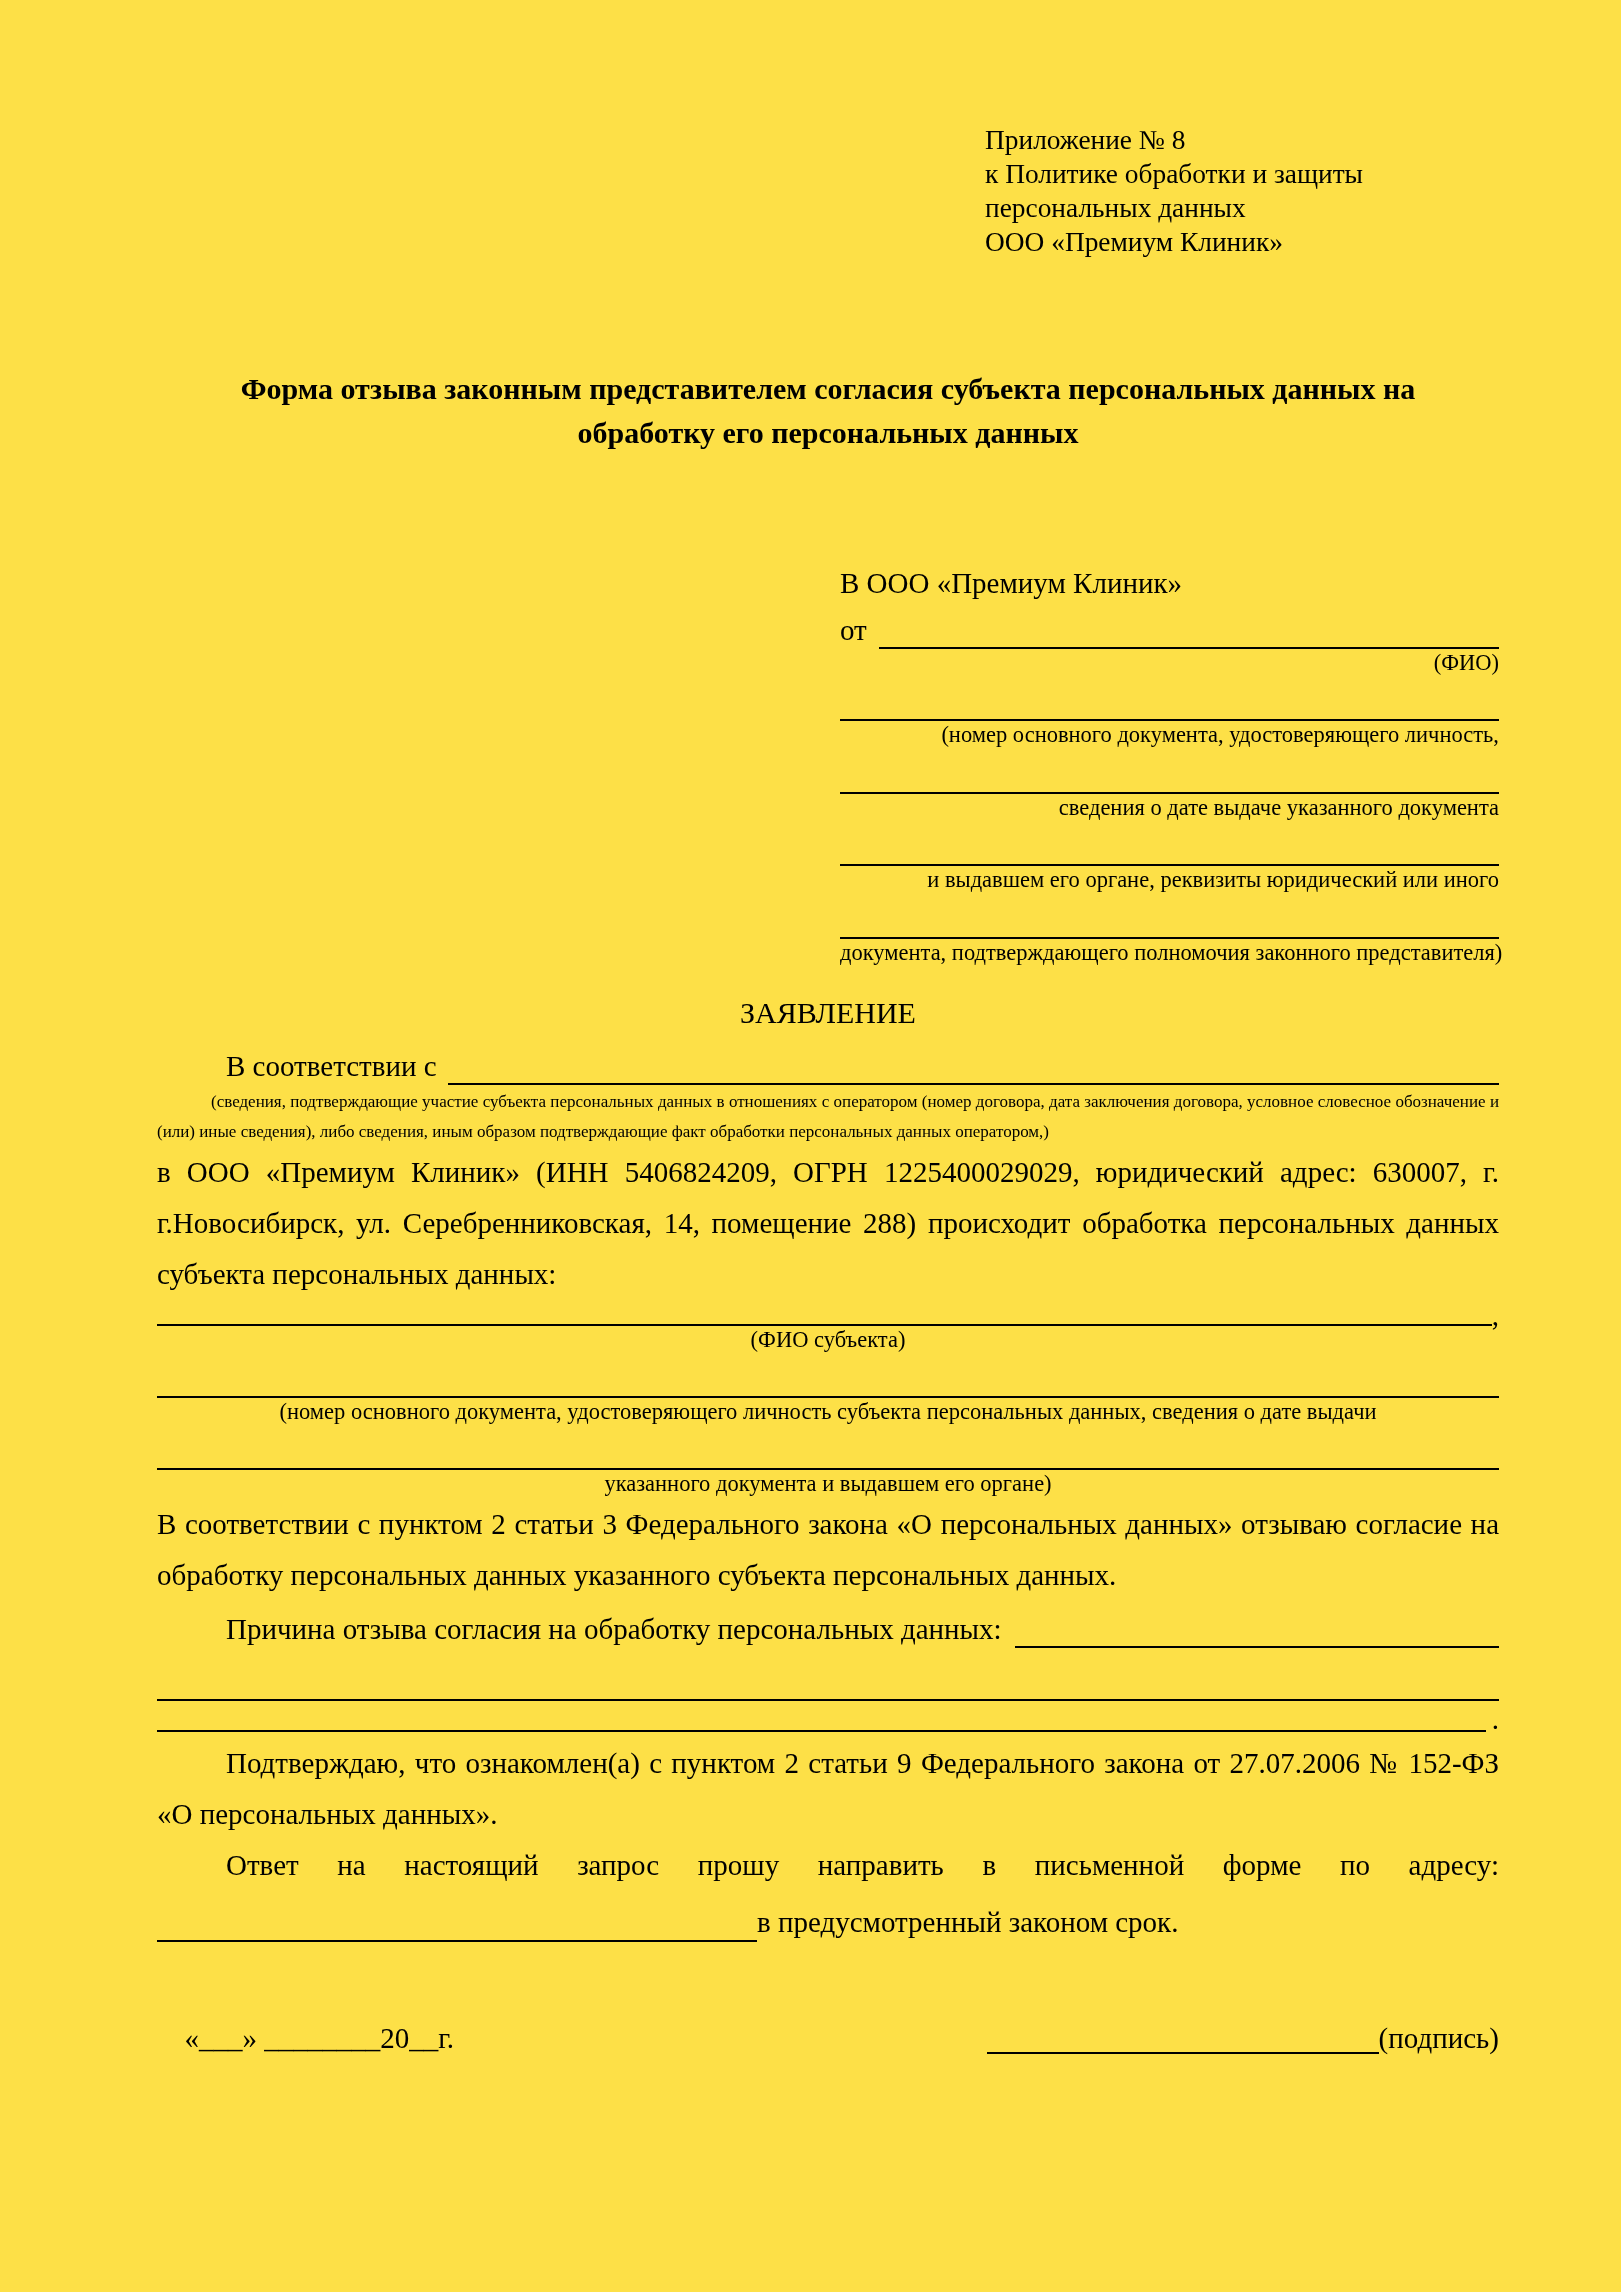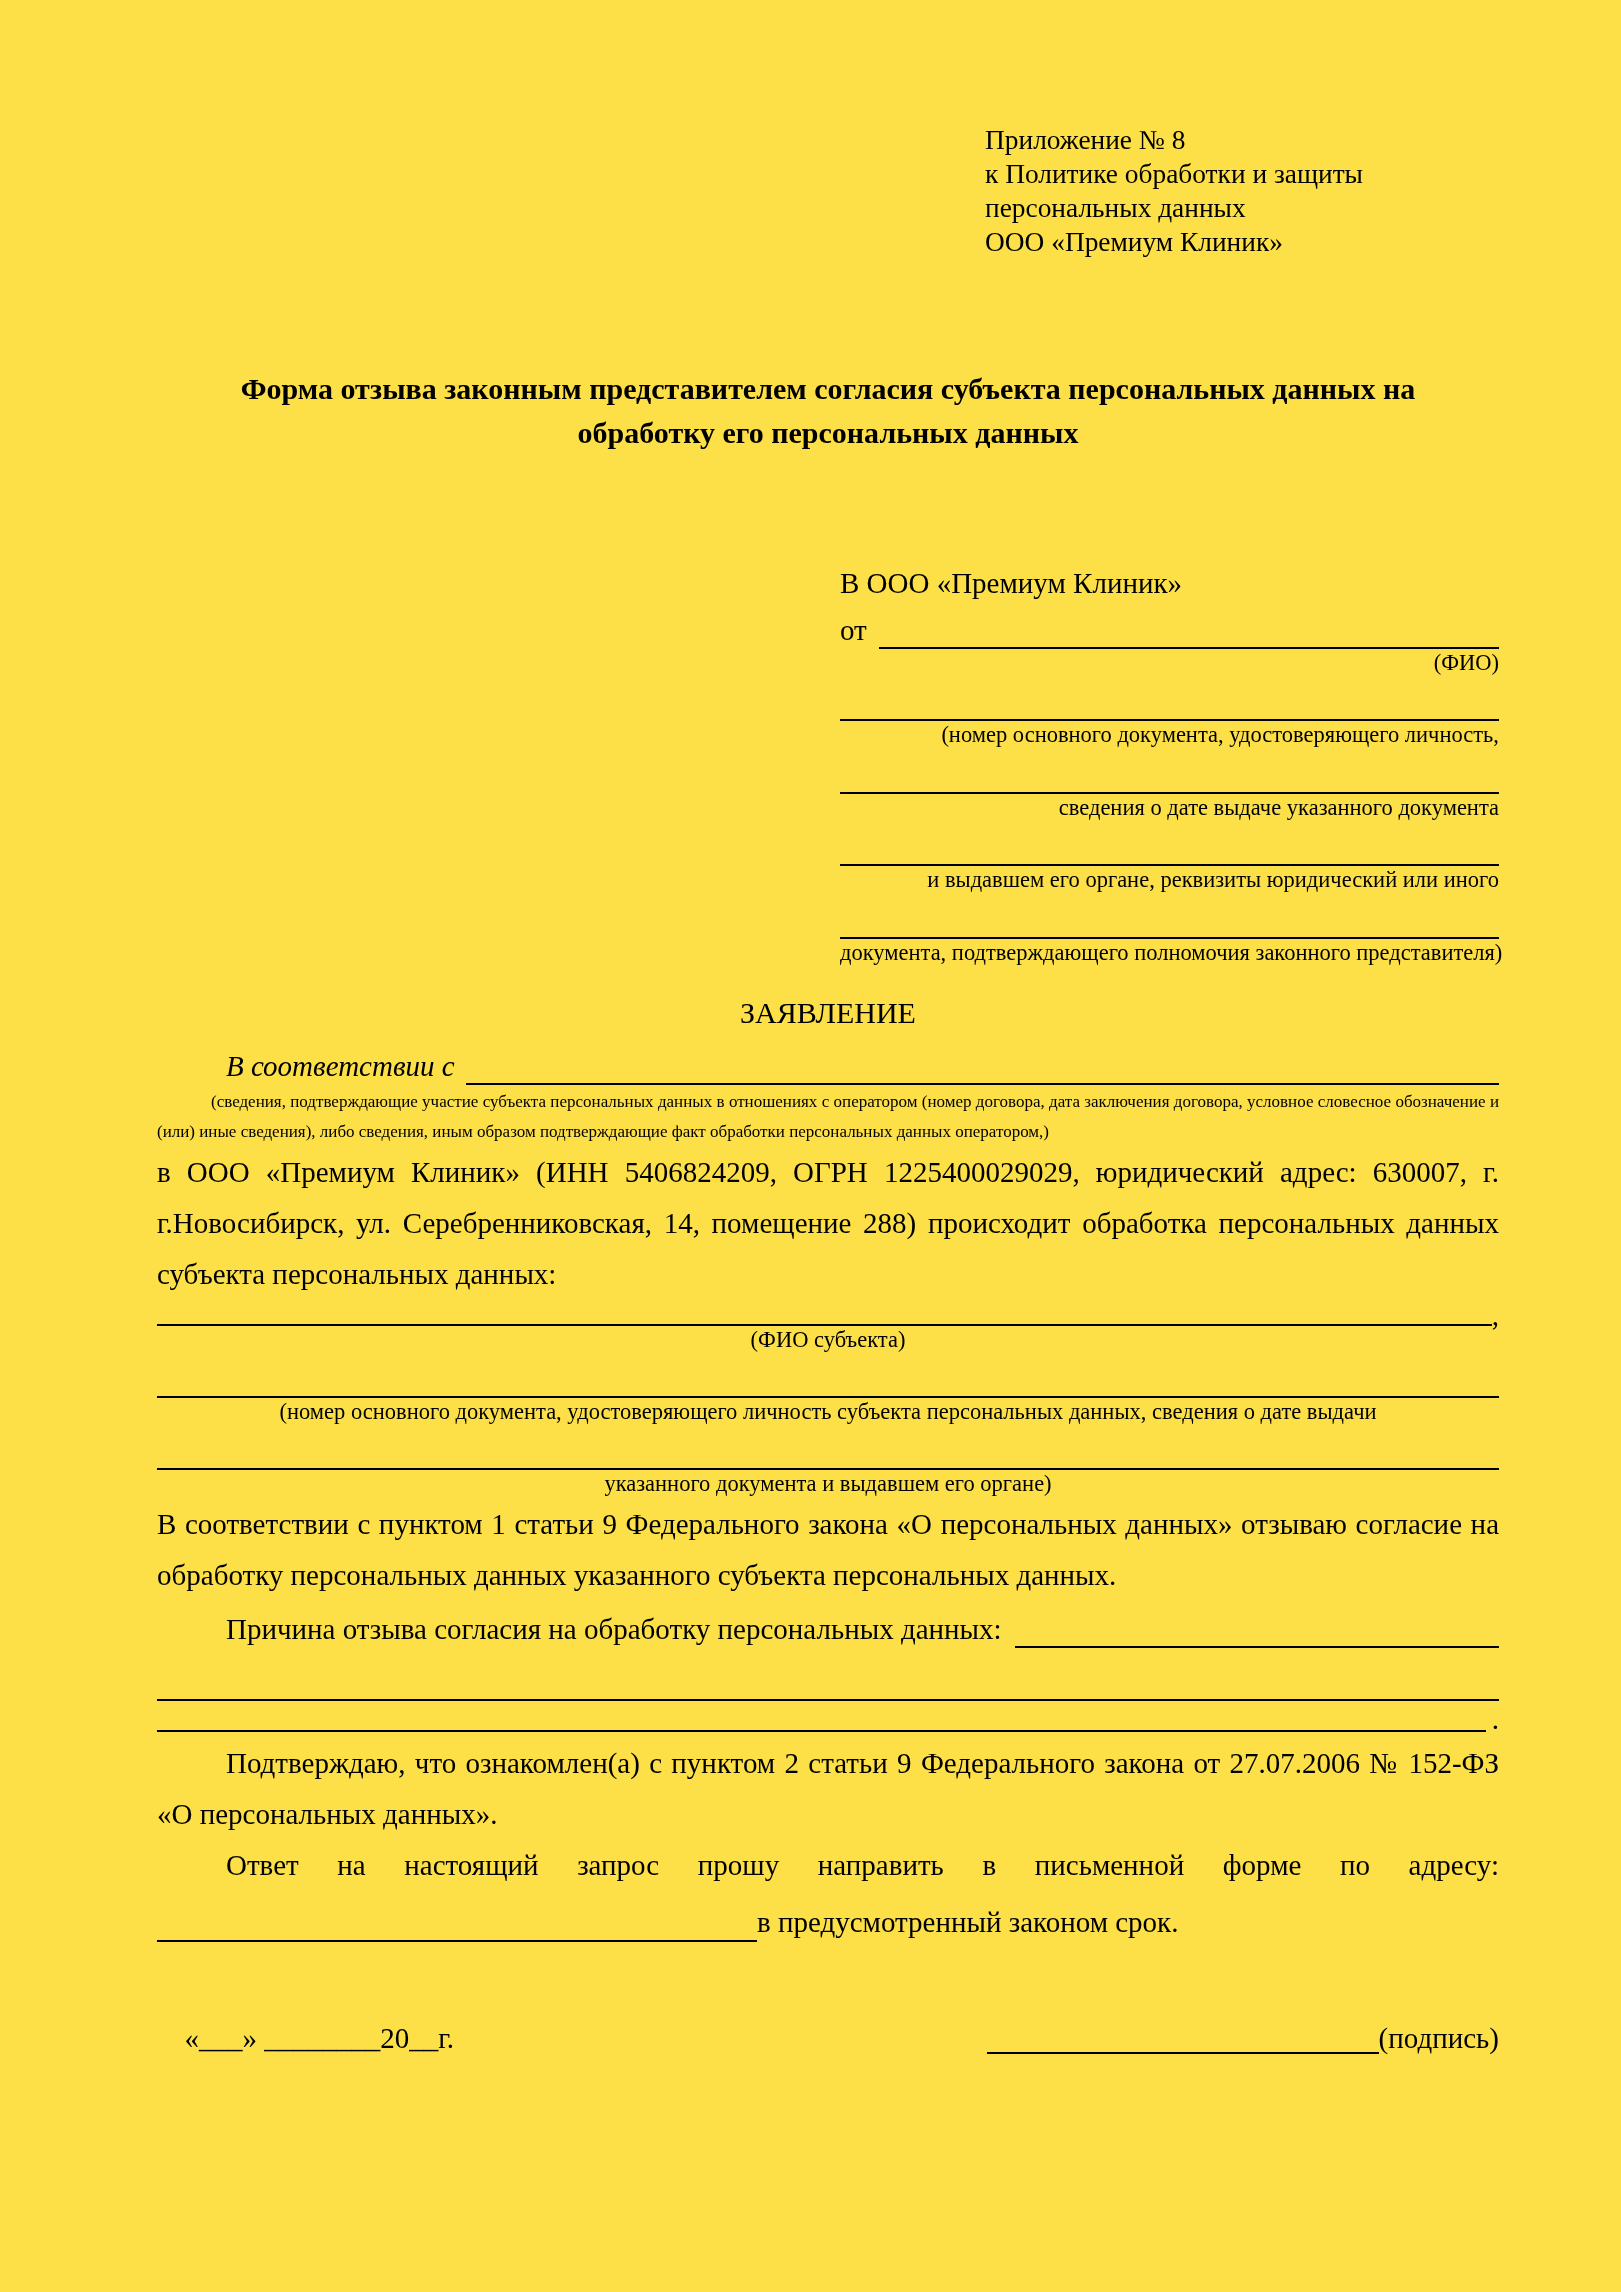--- a/index.html
+++ b/index.html
@@ -32,21 +32,21 @@
   .addr-to { line-height: 41px; }
   .addr-from { display: flex; height: 45px; }
   .addr-from-label { align-self: flex-end; line-height: 37px; }
   .addr-from-line { flex: 1; margin-left: 11.8px; border-bottom: 2.9px solid #000; }
   .addr-caption { font-size: 22.5px; line-height: 27.4px; text-align: right; white-space: nowrap; }
   .addr-unit-line { height: 45px; border-bottom: 2.9px solid #000; }
 
   
   .statement-heading { margin-top: 25.5px; text-align: center; font-size: 30px; line-height: 41px; }
   .intro-row { display: flex; margin-top: 7.8px; padding-left: 69px; height: 45px; font-size: 29px; }
-  .intro-label { align-self: flex-end; line-height: 37px; white-space: nowrap; font-style: italic; }
+  .intro-label { align-self: flex-end; line-height: 37px; white-space: nowrap; }
   .intro-line { flex: 1; margin-left: 11.8px; border-bottom: 2.9px solid #000; }
   .small-caption {
     margin: 2px 0 0 0;
     font-size: 17px;
     line-height: 30px;
     text-align: justify;
     text-indent: 54px;
   }
   .body-par { margin: 0; font-size: 29px; line-height: 51px; text-align: justify; }
   .subject-row { display: flex; height: 25.5px; font-size: 29px; }
@@ -139,21 +139,21 @@
       <span class="subject-comma">,</span>
     </div>
     <div class="center-caption caption-h">(ФИО субъекта)</div>
 
     <div class="unit-line"></div>
     <div class="center-caption caption-h">(номер основного документа, удостоверяющего личность субъекта персональных данных, сведения о дате выдачи</div>
 
     <div class="unit-line"></div>
     <div class="center-caption caption-h">указанного документа и выдавшем его органе)</div>
 
-    <p class="body-par">В соответствии с пунктом 1 статьи 9 Федерального закона «О персональных данных» отзываю согласие на обработку персональных данных указанного субъекта персональных данных.</p>
+    <p class="body-par">В соответствии с пунктом 2 статьи 3 Федерального закона «О персональных данных» отзываю согласие на обработку персональных данных указанного субъекта персональных данных.</p>
 
     <div class="reason-row">
       <span class="reason-label">Причина отзыва согласия на обработку персональных данных:</span>
       <span class="reason-line"></span>
     </div>
 
     <div class="blank-line-1"></div>
     <div class="blank-line-2-row">
       <span class="blank-line-2"></span>
       <span class="blank-line-2-period">.</span>

